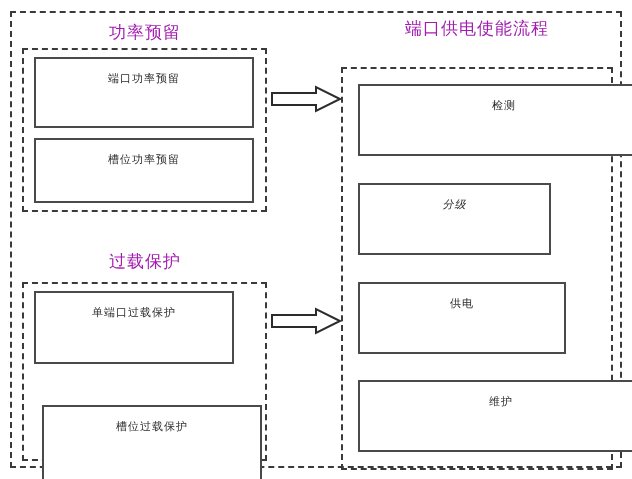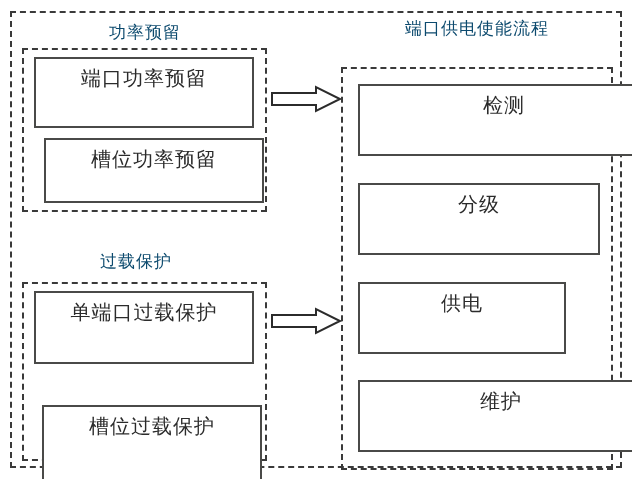--- a/index.html
+++ b/index.html
@@ -31,21 +31,21 @@
     box-sizing: border-box;
   }
 
   
   .group-title {
     position: absolute;
     text-align: center;
     font-size: 17px;
     line-height: 22px;
     letter-spacing: 1px;
-    color: #0c4a6e;
+    color: #a21caf;
     white-space: nowrap;
   }
 
   
   .dashed-group {
     position: absolute;
     border: 2px dashed #3a3a3a;
     box-sizing: border-box;
     background: transparent;
   }
@@ -54,21 +54,21 @@
   .node-box {
     position: absolute;
     box-sizing: border-box;
     border: 2px solid #4a4a48;
     background: #ffffff;
     display: flex;
     align-items: flex-start;
     justify-content: center;
   }
   .node-label {
-    font-size: 20px;
+    font-size: 11px;
     line-height: 20px;
     letter-spacing: 1px;
     color: #2b2b2b;
     white-space: nowrap;
     padding-top: 9px;
   }
 
   
   .arrow {
     position: absolute;
@@ -86,29 +86,29 @@
   <div class="outer-frame"></div>
 
   <div class="group-title" style="left:22px; top:22px; width:246px;">功率预留</div>
 
   <div class="dashed-group" style="left:22px; top:48px; width:245px; height:164px;"></div>
 
   <div class="node-box" style="left:34px; top:57px; width:220px; height:71px;">
     <span class="node-label">端口功率预留</span>
   </div>
 
-  <div class="node-box" style="left:44px; top:138px; width:220px; height:65px;">
+  <div class="node-box" style="left:34px; top:138px; width:220px; height:65px;">
     <span class="node-label">槽位功率预留</span>
   </div>
 
-  <div class="group-title" style="left:13px; top:251px; width:246px;text-align:center;">过载保护</div>
+  <div class="group-title" style="left:22px; top:251px; width:246px;text-align:center;">过载保护</div>
 
   <div class="dashed-group" style="left:22px; top:282px; width:245px; height:179px;"></div>
 
-  <div class="node-box" style="left:34px; top:291px; width:220px; height:73px;">
+  <div class="node-box" style="left:34px; top:291px; width:200px; height:73px;">
     <span class="node-label">单端口过载保护</span>
   </div>
 
   <div class="node-box" style="left:42px; top:373px; width:220px; height:79px;margin-top:32px;">
     <span class="node-label">槽位过载保护</span>
   </div>
 
   <div class="arrow" style="left:271px; top:86px;">
     <svg width="70" height="26" viewBox="0 0 70 26">
       <polygon points="1,7 45,7 45,1 69,13 45,25 45,19 1,19" fill="#ffffff" stroke="#2b2b2b" stroke-width="2" stroke-linejoin="miter"></polygon>
@@ -122,21 +122,21 @@
   </div>
 
   <div class="group-title" style="left:341px; top:18px; width:272px;">端口供电使能流程</div>
 
   <div class="dashed-group" style="left:341px; top:67px; width:272px; height:403px;"></div>
 
   <div class="node-box" style="left:358px; top:84px; width:292px; height:72px;">
     <span class="node-label">检测</span>
   </div>
 
-  <div class="node-box" style="left:358px; top:183px; width:242px; height:72px;">
+  <div class="node-box" style="left:358px; top:183px; width:193px; height:72px;font-style:italic;">
     <span class="node-label">分级</span>
   </div>
 
   <div class="node-box" style="left:358px; top:282px; width:208px; height:72px;">
     <span class="node-label">供电</span>
   </div>
 
   <div class="node-box" style="left:358px; top:380px; width:286px; height:72px;">
     <span class="node-label">维护</span>
   </div>

